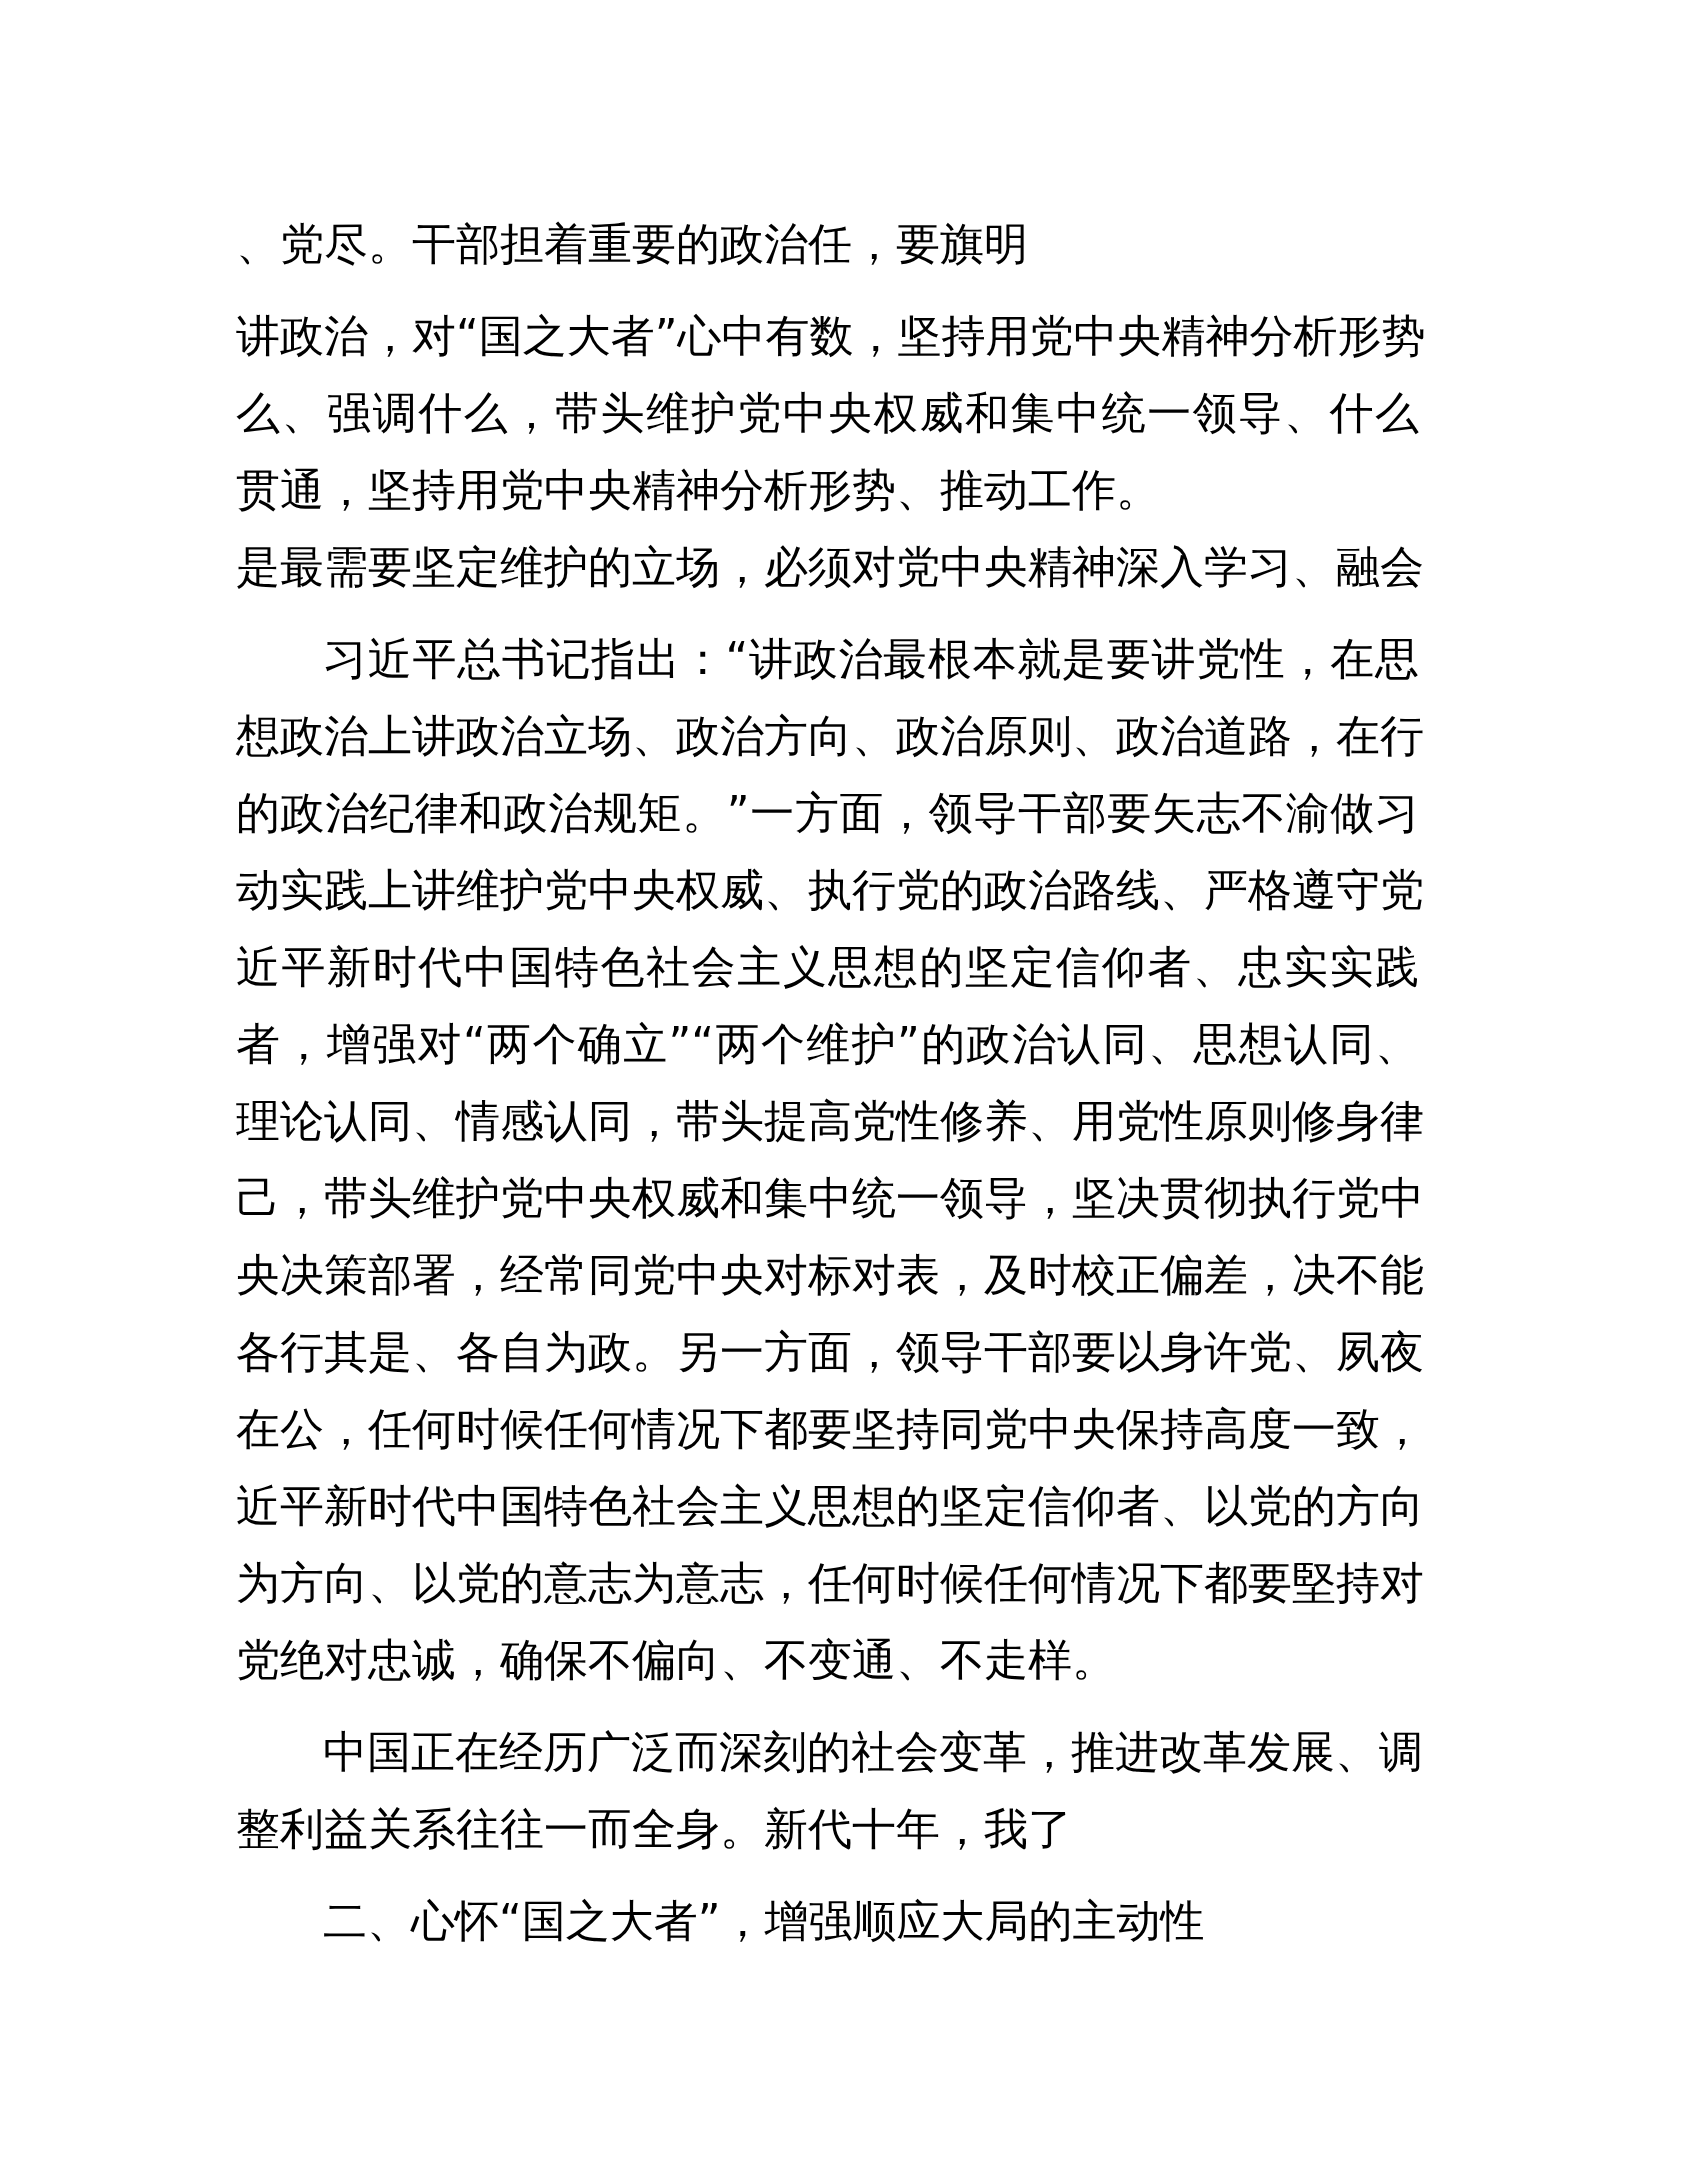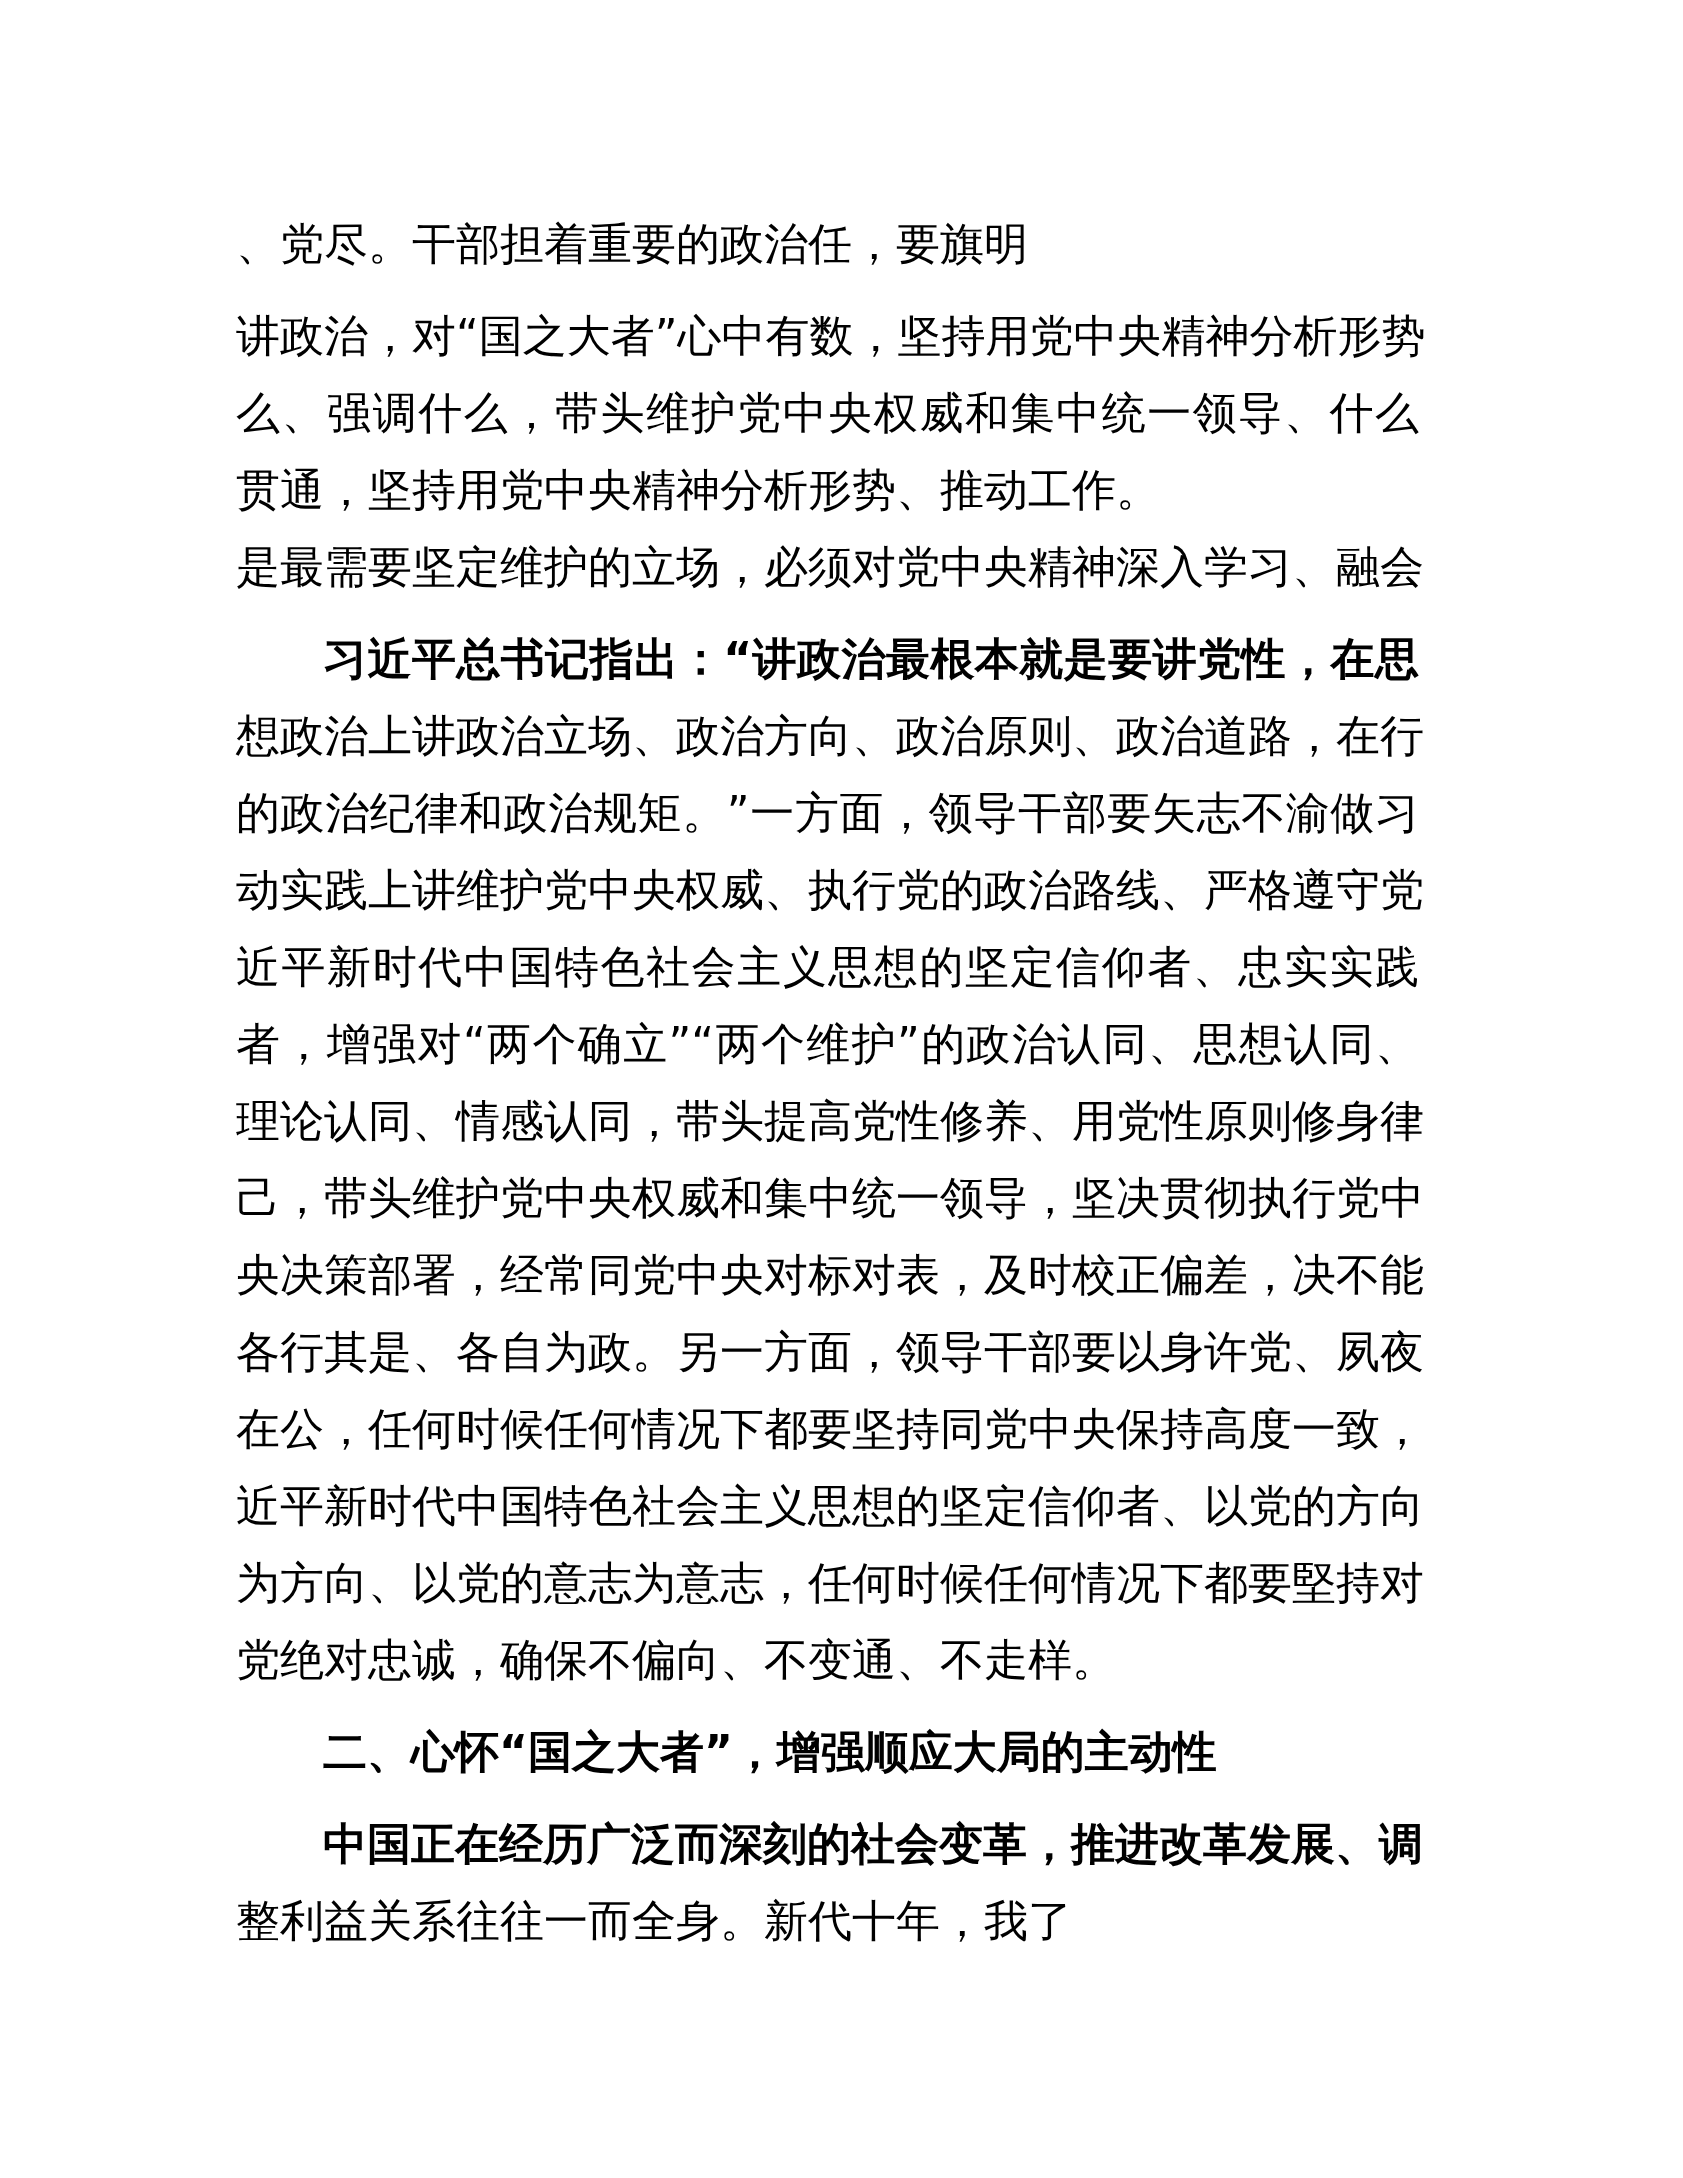--- a/index.html
+++ b/index.html
@@ -5,21 +5,21 @@
   html, body { margin: 0; padding: 0; background: #ffffff; }
   body { width: 1683px; height: 2178px; position: relative; overflow: hidden; }
   .page {
     position: absolute; left: 236px; top: 205px; width: 1183px;
     font-family: "DejaVu Sans", "Liberation Sans", sans-serif;
     font-size: 44px; color: #000000; line-height: 77px;
   }
   .line { display: block; white-space: nowrap; text-align: justify; text-align-last: justify; }
   .line.last { text-align-last: left; }
   .para { margin: 0 0 15px 0; }
-  .indent { padding-left: 87px; font-weight: bold; }
+  .indent { padding-left: 87px; }
 </style>
 </head>
 <body>
 
 <div class="page">
   <div class="para">
     <span class="line last">、党尽。干部担着重要的政治任，要旗明</span>
   </div>
   <div class="para">
     <span class="line">讲政治，对“国之大者”心中有数，坚持用党中央精神分析形势</span>
@@ -37,20 +37,20 @@
     <span class="line">理论认同、情感认同，带头提高党性修养、用党性原则修身律</span>
     <span class="line">己，带头维护党中央权威和集中统一领导，坚决贯彻执行党中</span>
     <span class="line">央决策部署，经常同党中央对标对表，及时校正偏差，决不能</span>
     <span class="line">各行其是、各自为政。另一方面，领导干部要以身许党、夙夜</span>
     <span class="line">在公，任何时候任何情况下都要坚持同党中央保持高度一致，</span>
     <span class="line">近平新时代中国特色社会主义思想的坚定信仰者、以党的方向</span>
     <span class="line">为方向、以党的意志为意志，任何时候任何情况下都要堅持对</span>
     <span class="line last">党绝对忠诚，确保不偏向、不变通、不走样。</span>
   </div>
   <div class="para">
-    <span class="line indent last">二、心怀“国之大者”，增强顺应大局的主动性</span>
+    <span class="line indent">中国正在经历广泛而深刻的社会变革，推进改革发展、调</span>
+    <span class="line last">整利益关系往往一而全身。新代十年，我了</span>
   </div>
   <div class="para">
-    <span class="line indent">中国正在经历广泛而深刻的社会变革，推进改革发展、调</span>
-    <span class="line last">整利益关系往往一而全身。新代十年，我了</span>
+    <span class="line indent last">二、心怀“国之大者”，增强顺应大局的主动性</span>
   </div>
 </div>
 
 
 </body></html>

